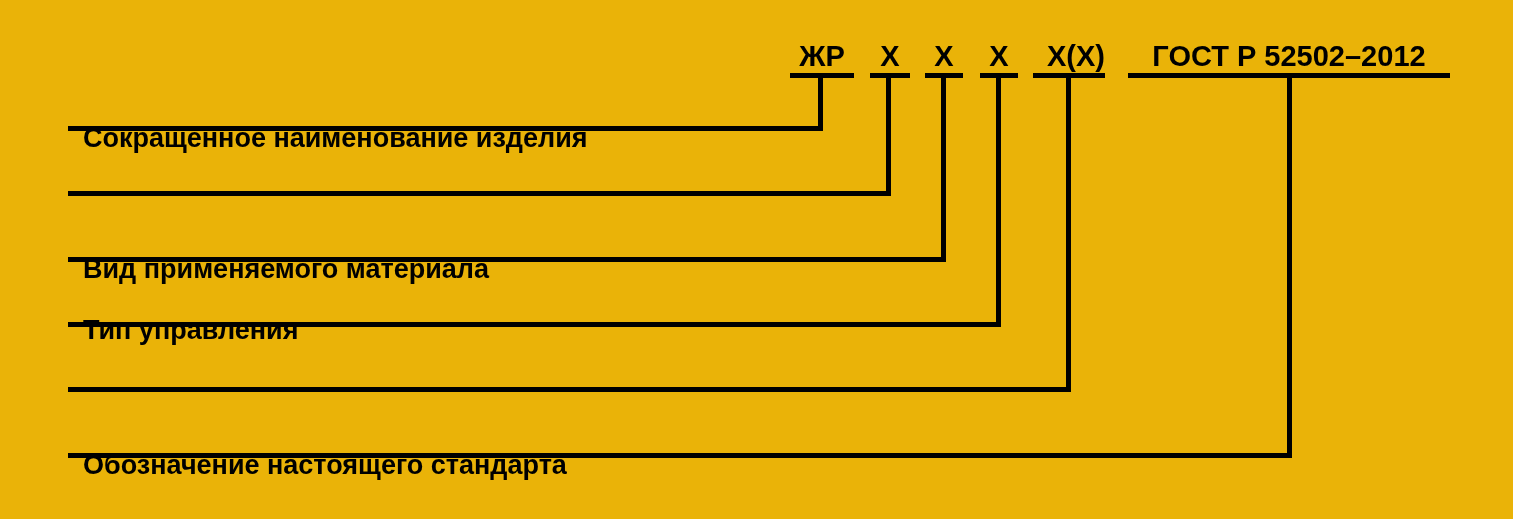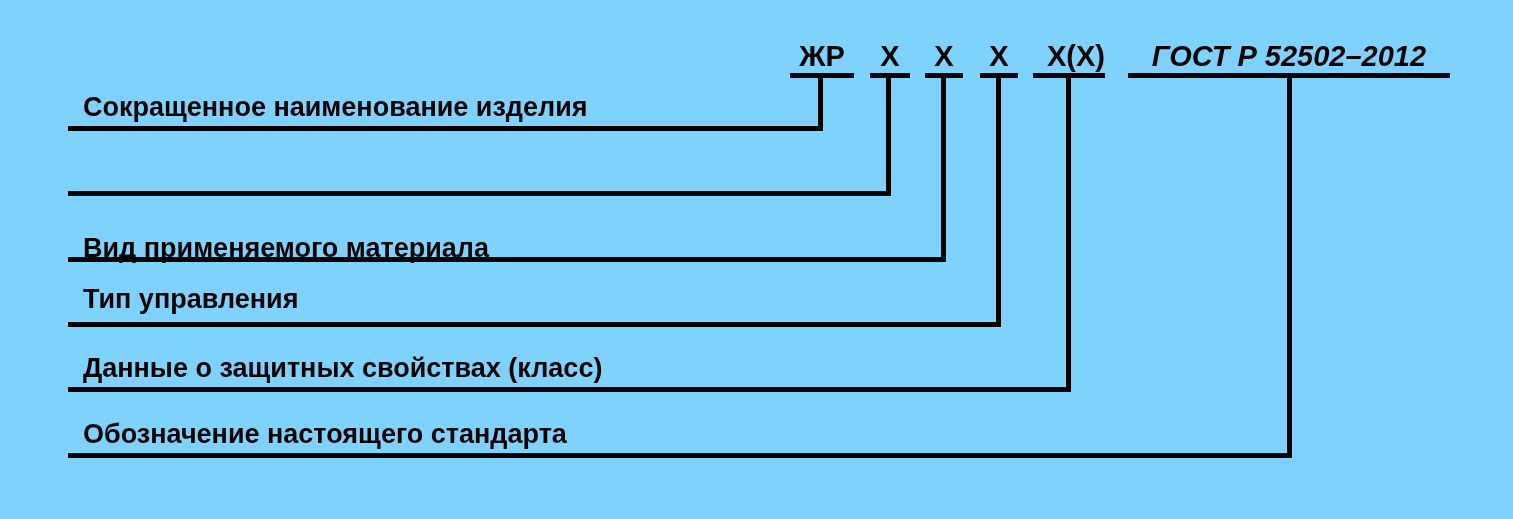--- a/index.html
+++ b/index.html
@@ -4,21 +4,21 @@
 <style>
   html, body {
     margin: 0;
     padding: 0;
     background: #ffffff;
   }
   .diagram {
     position: relative;
     width: 1513px;
     height: 519px;
-    background: #7dd3fc;
+    background: #eab308;
     color: #000000;
     font-family: "Liberation Sans", sans-serif;
     overflow: hidden;
   }
   .code-part {
     position: absolute;
     top: 36px;
     height: 37px;
     border-bottom: 5px solid #000;
     display: flex;
@@ -42,20 +42,21 @@
     background: #000;
   }
   .row-label {
     position: absolute;
     left: 83px;
     height: 34px;
     font-weight: bold;
     font-size: 27px;
     line-height: 34px;
     white-space: nowrap;
+    margin-top: 31px;
   }
 </style>
 </head>
 <body>
 
 <div class="diagram">
 
   <div class="code-part" style="left:790px;width:64px;">
     <span>ЖР</span>
   </div>
@@ -64,37 +65,36 @@
   </div>
   <div class="code-part" style="left:925px;width:38px;">
     <span>Х</span>
   </div>
   <div class="code-part" style="left:980px;width:38px;">
     <span>Х</span>
   </div>
   <div class="code-part" style="left:1033px;width:72px;justify-content:flex-end;">
     <span>Х(Х)</span>
   </div>
-  <div class="code-part" style="left:1128px;width:322px;font-style:italic;">
+  <div class="code-part" style="left:1128px;width:322px;">
     <span>ГОСТ Р 52502–2012</span>
   </div>
 
   <div class="vline" style="left:818px;height:54px;"></div>
   <div class="vline" style="left:886px;height:119px;"></div>
   <div class="vline" style="left:941px;height:185px;"></div>
   <div class="vline" style="left:996px;height:250px;"></div>
   <div class="vline" style="left:1066px;height:315px;"></div>
   <div class="vline" style="left:1287px;height:381px;"></div>
 
   <div class="hline" style="top:126px;width:755px;"></div>
   <div class="hline" style="top:191px;width:823px;"></div>
   <div class="hline" style="top:257px;width:878px;"></div>
   <div class="hline" style="top:322px;width:933px;"></div>
   <div class="hline" style="top:387px;width:1003px;"></div>
   <div class="hline" style="top:453px;width:1224px;"></div>
 
   <div class="row-label" style="top:90px;">Сокращенное наименование изделия</div>
-  <div class="row-label" style="top:231px;">Вид применяемого материала</div>
+  <div class="row-label" style="top:221px;">Вид применяемого материала</div>
   <div class="row-label" style="top:282px;">Тип управления</div>
-  <div class="row-label" style="top:351px;">Данные о защитных свойствах (класс)</div>
   <div class="row-label" style="top:417px;">Обозначение настоящего стандарта</div>
 
 </div>
 
 </body></html>

